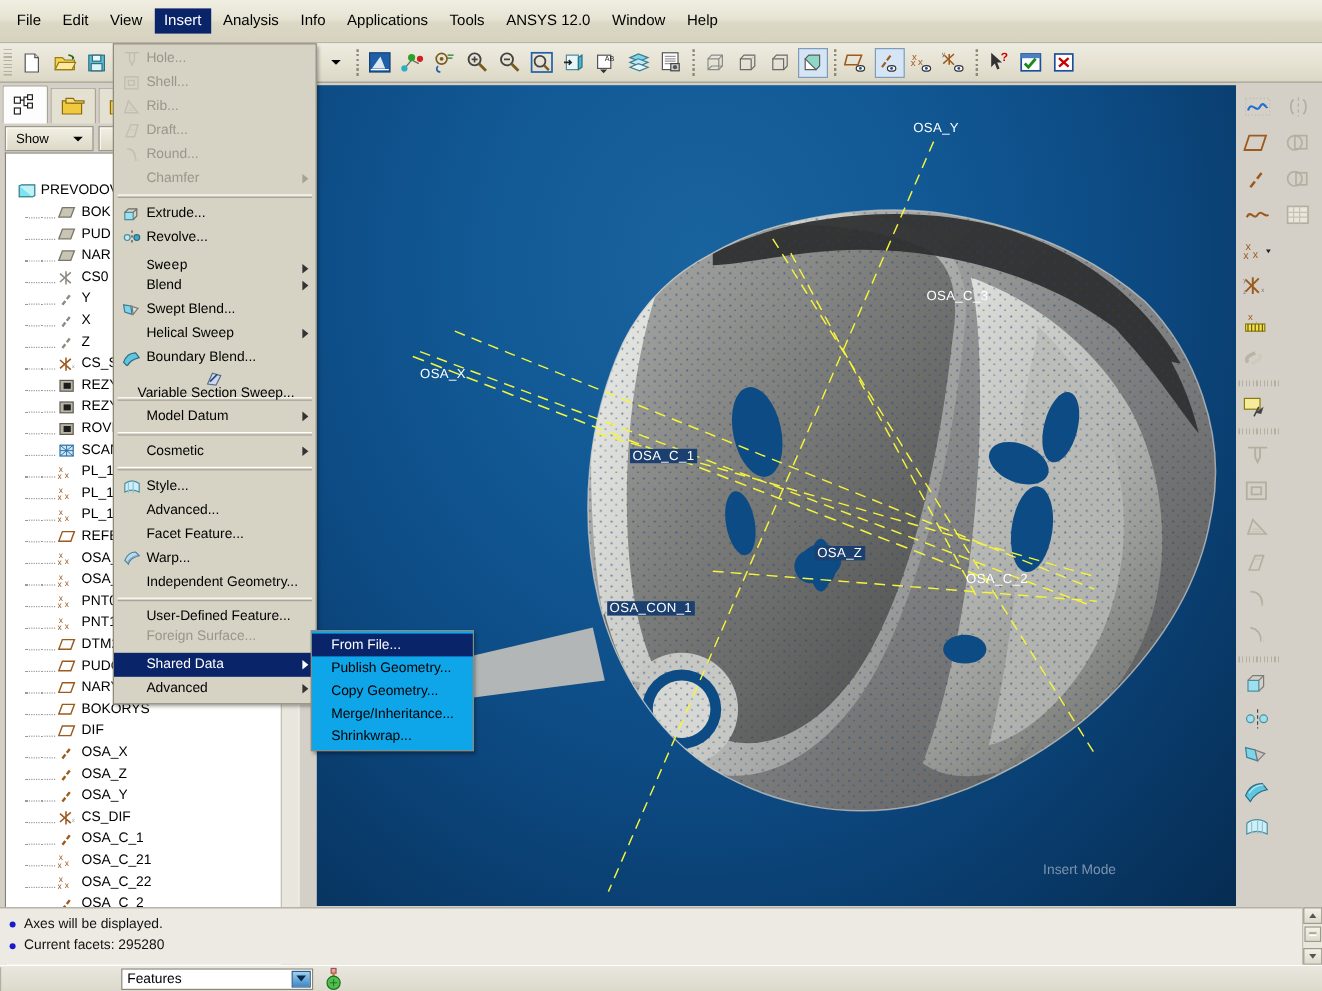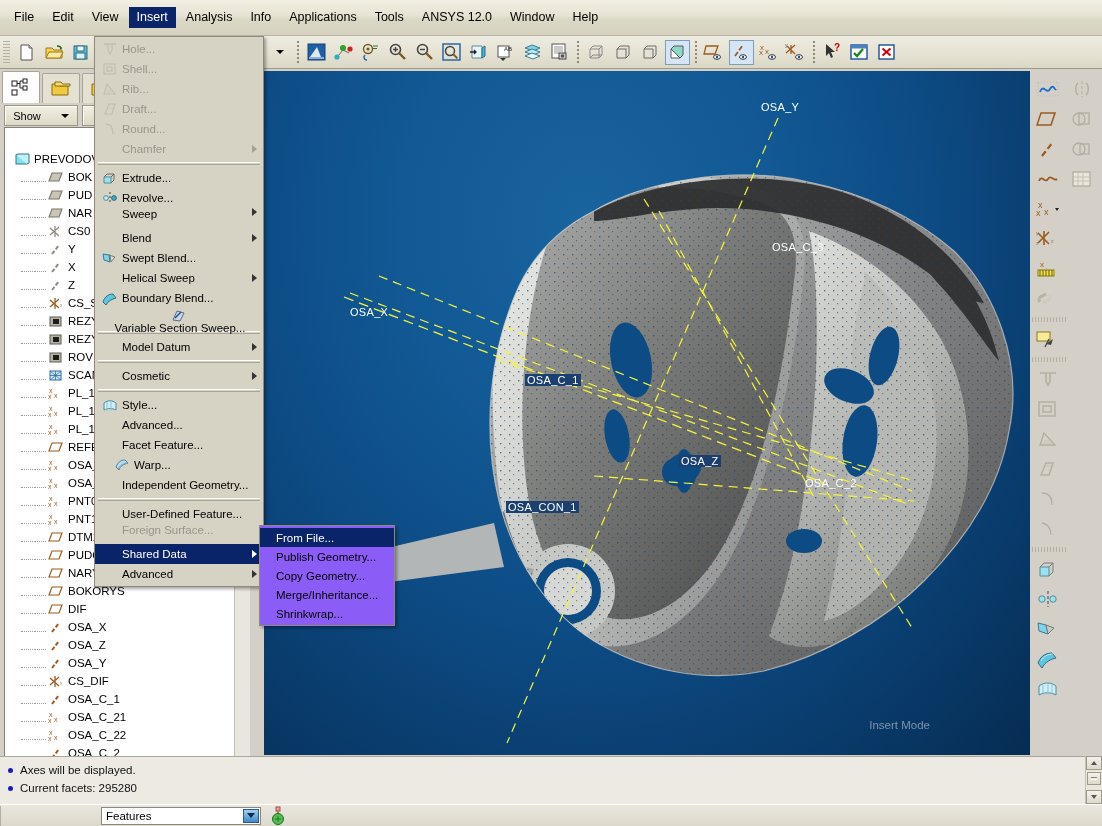--- a/index.html
+++ b/index.html
@@ -1114,21 +1114,21 @@
       <div class="mrow" style="height: 20px; display: flex; align-items: center; padding: 0px 4px 0px 6px; white-space: nowrap; font-size: 11.5px; color: rgb(0, 0, 0);">
         <span style="width: 18px; height: 14px; display: flex; align-items: center; justify-content: center; flex: 0 0 auto; margin-right: 3px;">
           <svg width="16" height="14" viewBox="0 0 16 14">
             <path d="M8 1v12" stroke="#444" stroke-dasharray="2,2"></path>
             <circle cx="4" cy="7" r="2.4" fill="#bfeaf5" stroke="#4d8e9e"></circle>
             <circle cx="12" cy="7" r="2.4" fill="#3fa8c4" stroke="#2b6d80"></circle>
           </svg>
         </span>
         <span style="flex: 1 1 0%;">Revolve...</span>
       </div>
-      <div class="mrow" style="height: 20px; display: flex; align-items: flex-start; padding: 0px 4px 0px 6px; white-space: nowrap; font-size: 11.5px; color: rgb(0, 0, 0);">
+      <div class="mrow" style="height: 20px; display: flex; align-items: flex-end; padding: 0px 4px 0px 6px; white-space: nowrap; font-size: 11.5px; color: rgb(0, 0, 0); font-family: Liberation Mono, monospace;">
         <span style="width: 18px; height: 14px; display: flex; align-items: center; justify-content: center; flex: 0 0 auto; margin-right: 3px;"></span>
         <span style="flex: 1 1 0%;">Sweep</span>
         <span style="width: 0px; height: 0px; border-top: 4px solid transparent; border-bottom: 4px solid transparent; border-left: 5px solid rgb(51, 51, 51); margin-left: 6px; margin-right: 2px;"></span>
       </div>
       <div class="mrow" style="height: 20px; display: flex; align-items: center; padding: 0px 4px 0px 6px; white-space: nowrap; font-size: 11.5px; color: rgb(0, 0, 0);">
         <span style="width: 18px; height: 14px; display: flex; align-items: center; justify-content: center; flex: 0 0 auto; margin-right: 3px;"></span>
         <span style="flex: 1 1 0%;">Blend</span>
         <span style="width: 0px; height: 0px; border-top: 4px solid transparent; border-bottom: 4px solid transparent; border-left: 5px solid rgb(51, 51, 51); margin-left: 6px; margin-right: 2px;"></span>
       </div>
       <div class="mrow" style="height: 20px; display: flex; align-items: center; padding: 0px 4px 0px 6px; white-space: nowrap; font-size: 11.5px; color: rgb(0, 0, 0);">
@@ -1185,21 +1185,21 @@
         <span style="flex: 1 1 0%;">Style...</span>
       </div>
       <div class="mrow" style="height: 20px; display: flex; align-items: center; padding: 0px 4px 0px 6px; white-space: nowrap; font-size: 11.5px; color: rgb(0, 0, 0);">
         <span style="width: 18px; height: 14px; display: flex; align-items: center; justify-content: center; flex: 0 0 auto; margin-right: 3px;"></span>
         <span style="flex: 1 1 0%;">Advanced...</span>
       </div>
       <div class="mrow" style="height: 20px; display: flex; align-items: center; padding: 0px 4px 0px 6px; white-space: nowrap; font-size: 11.5px; color: rgb(0, 0, 0);">
         <span style="width: 18px; height: 14px; display: flex; align-items: center; justify-content: center; flex: 0 0 auto; margin-right: 3px;"></span>
         <span style="flex: 1 1 0%;">Facet Feature...</span>
       </div>
-      <div class="mrow" style="height: 20px; display: flex; align-items: center; padding: 0px 4px 0px 18px; white-space: nowrap; font-size: 11.5px; color: rgb(0, 0, 0);">
+      <div class="mrow" style="height: 20px; display: flex; align-items: center; padding: 0px 4px 0px 6px; white-space: nowrap; font-size: 11.5px; color: rgb(0, 0, 0);">
         <span style="width: 18px; height: 14px; display: flex; align-items: center; justify-content: center; flex: 0 0 auto; margin-right: 3px;">
           <svg width="16" height="14" viewBox="0 0 16 14">
             <path d="M2 9c2-5 5-7 9-7l3 3c-4 1-8 3-9 7z" fill="#b9dced" stroke="#4d7e9e"></path>
             <path d="M4 11c2-4 6-6 9-6" stroke="#7ba7c4" fill="none"></path>
           </svg>
         </span>
         <span style="flex: 1 1 0%;">Warp...</span>
       </div>
       <div class="mrow" style="height: 20px; display: flex; align-items: center; padding: 0px 4px 0px 6px; white-space: nowrap; font-size: 11.5px; color: rgb(0, 0, 0);">
         <span style="width: 18px; height: 14px; display: flex; align-items: center; justify-content: center; flex: 0 0 auto; margin-right: 3px;"></span>
@@ -1220,21 +1220,21 @@
         <span style="width: 0px; height: 0px; border-top: 4px solid transparent; border-bottom: 4px solid transparent; border-left: 5px solid rgb(255, 255, 255); margin-left: 6px; margin-right: 2px;"></span>
       </div>
       <div class="mrow" style="height: 20px; display: flex; align-items: center; padding: 0px 4px 0px 6px; white-space: nowrap; font-size: 11.5px; color: rgb(0, 0, 0);">
         <span style="width: 18px; height: 14px; display: flex; align-items: center; justify-content: center; flex: 0 0 auto; margin-right: 3px;"></span>
         <span style="flex: 1 1 0%;">Advanced</span>
         <span style="width: 0px; height: 0px; border-top: 4px solid transparent; border-bottom: 4px solid transparent; border-left: 5px solid rgb(51, 51, 51); margin-left: 6px; margin-right: 2px;"></span>
       </div>
     </div>
 
   <div id="sharedsub" style="position:absolute;left:259px;top:525px;width:136px;
-       background:#8b5cf6;border:1px solid #8f8b7c;box-shadow:2px 2px 3px rgba(0,0,0,.35);
+       background:#0ea5e9;border:1px solid #8f8b7c;box-shadow:2px 2px 3px rgba(0,0,0,.35);
        box-sizing:border-box;padding:2px 0;">
       <div style="height: 19px; display: flex; align-items: center; padding-left: 16px; white-space: nowrap; font-size: 11.5px; background: rgb(10, 36, 106); color: rgb(255, 255, 255);">
         <span>From File...</span>
       </div>
       <div style="height: 19px; display: flex; align-items: center; padding-left: 16px; white-space: nowrap; font-size: 11.5px; color: rgb(0, 0, 0);">
         <span>Publish Geometry...</span>
       </div>
       <div style="height: 19px; display: flex; align-items: center; padding-left: 16px; white-space: nowrap; font-size: 11.5px; color: rgb(0, 0, 0);">
         <span>Copy Geometry...</span>
       </div>

